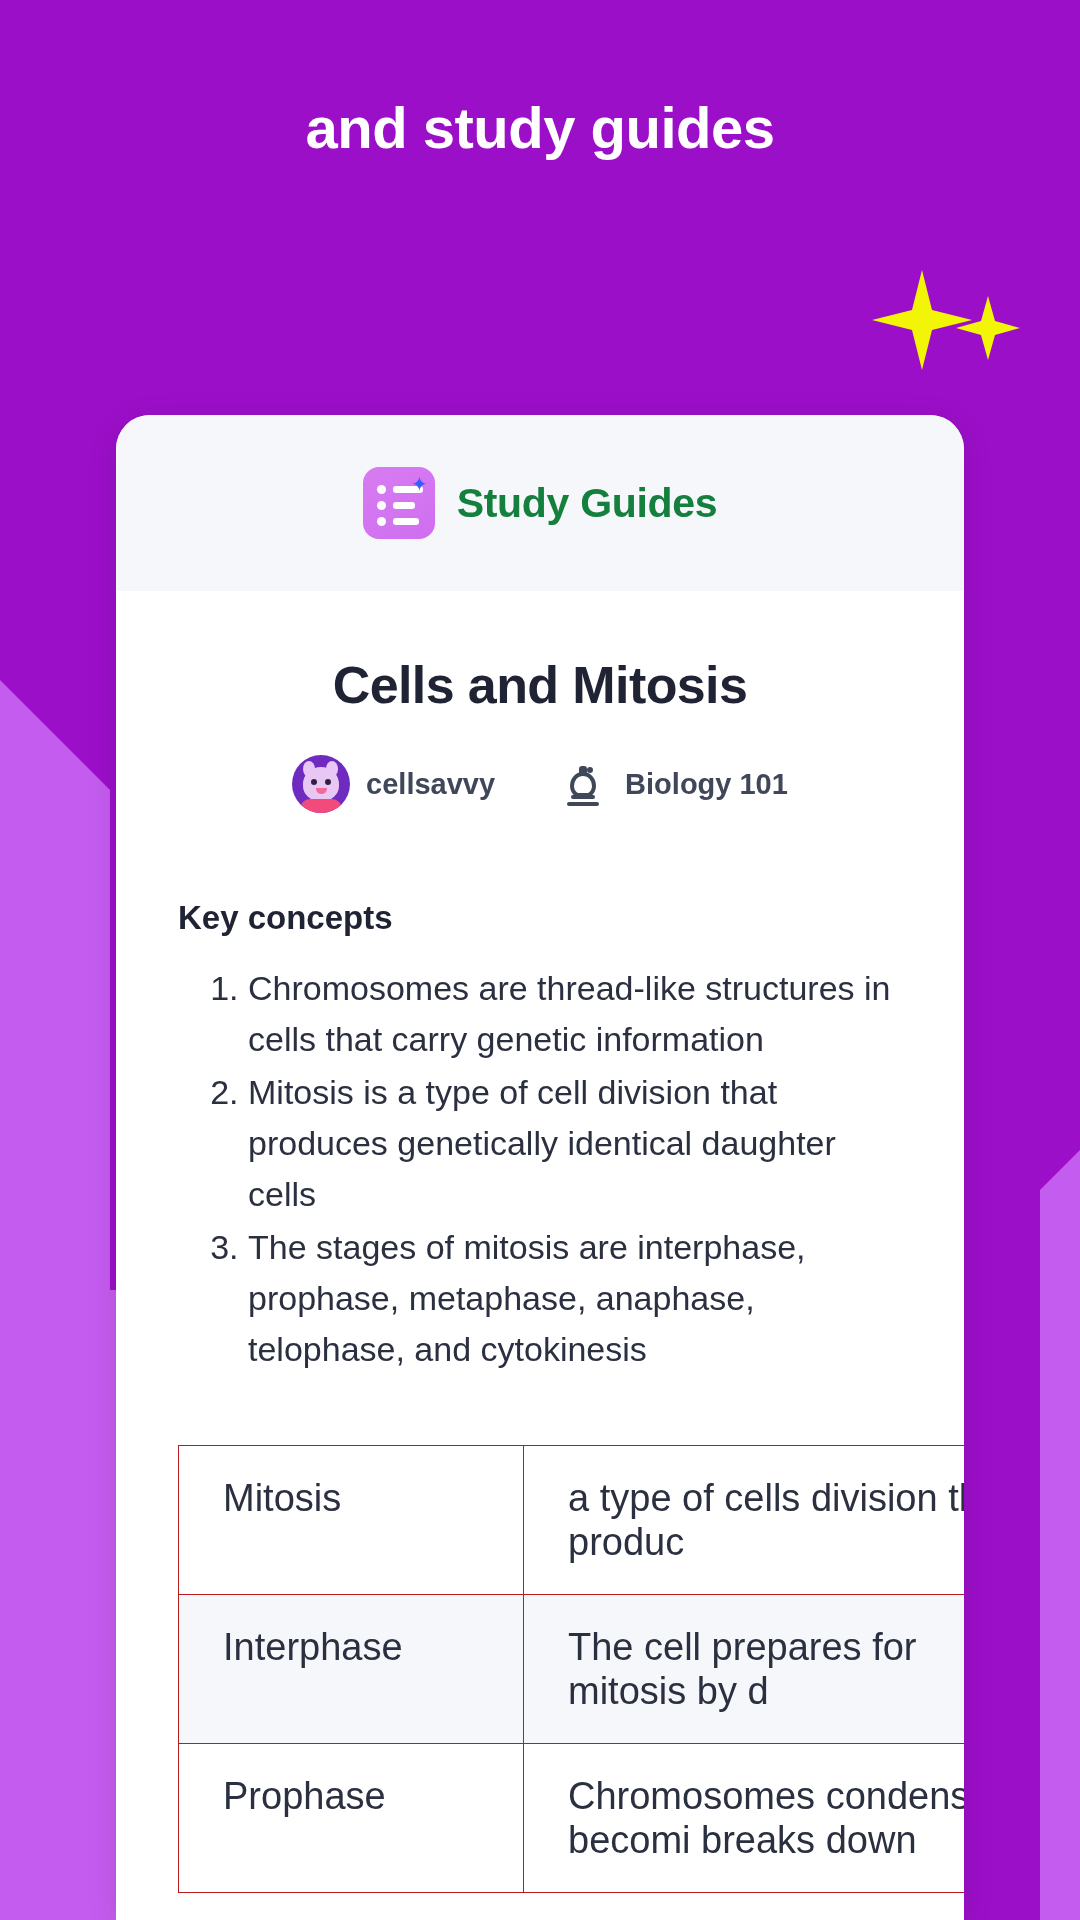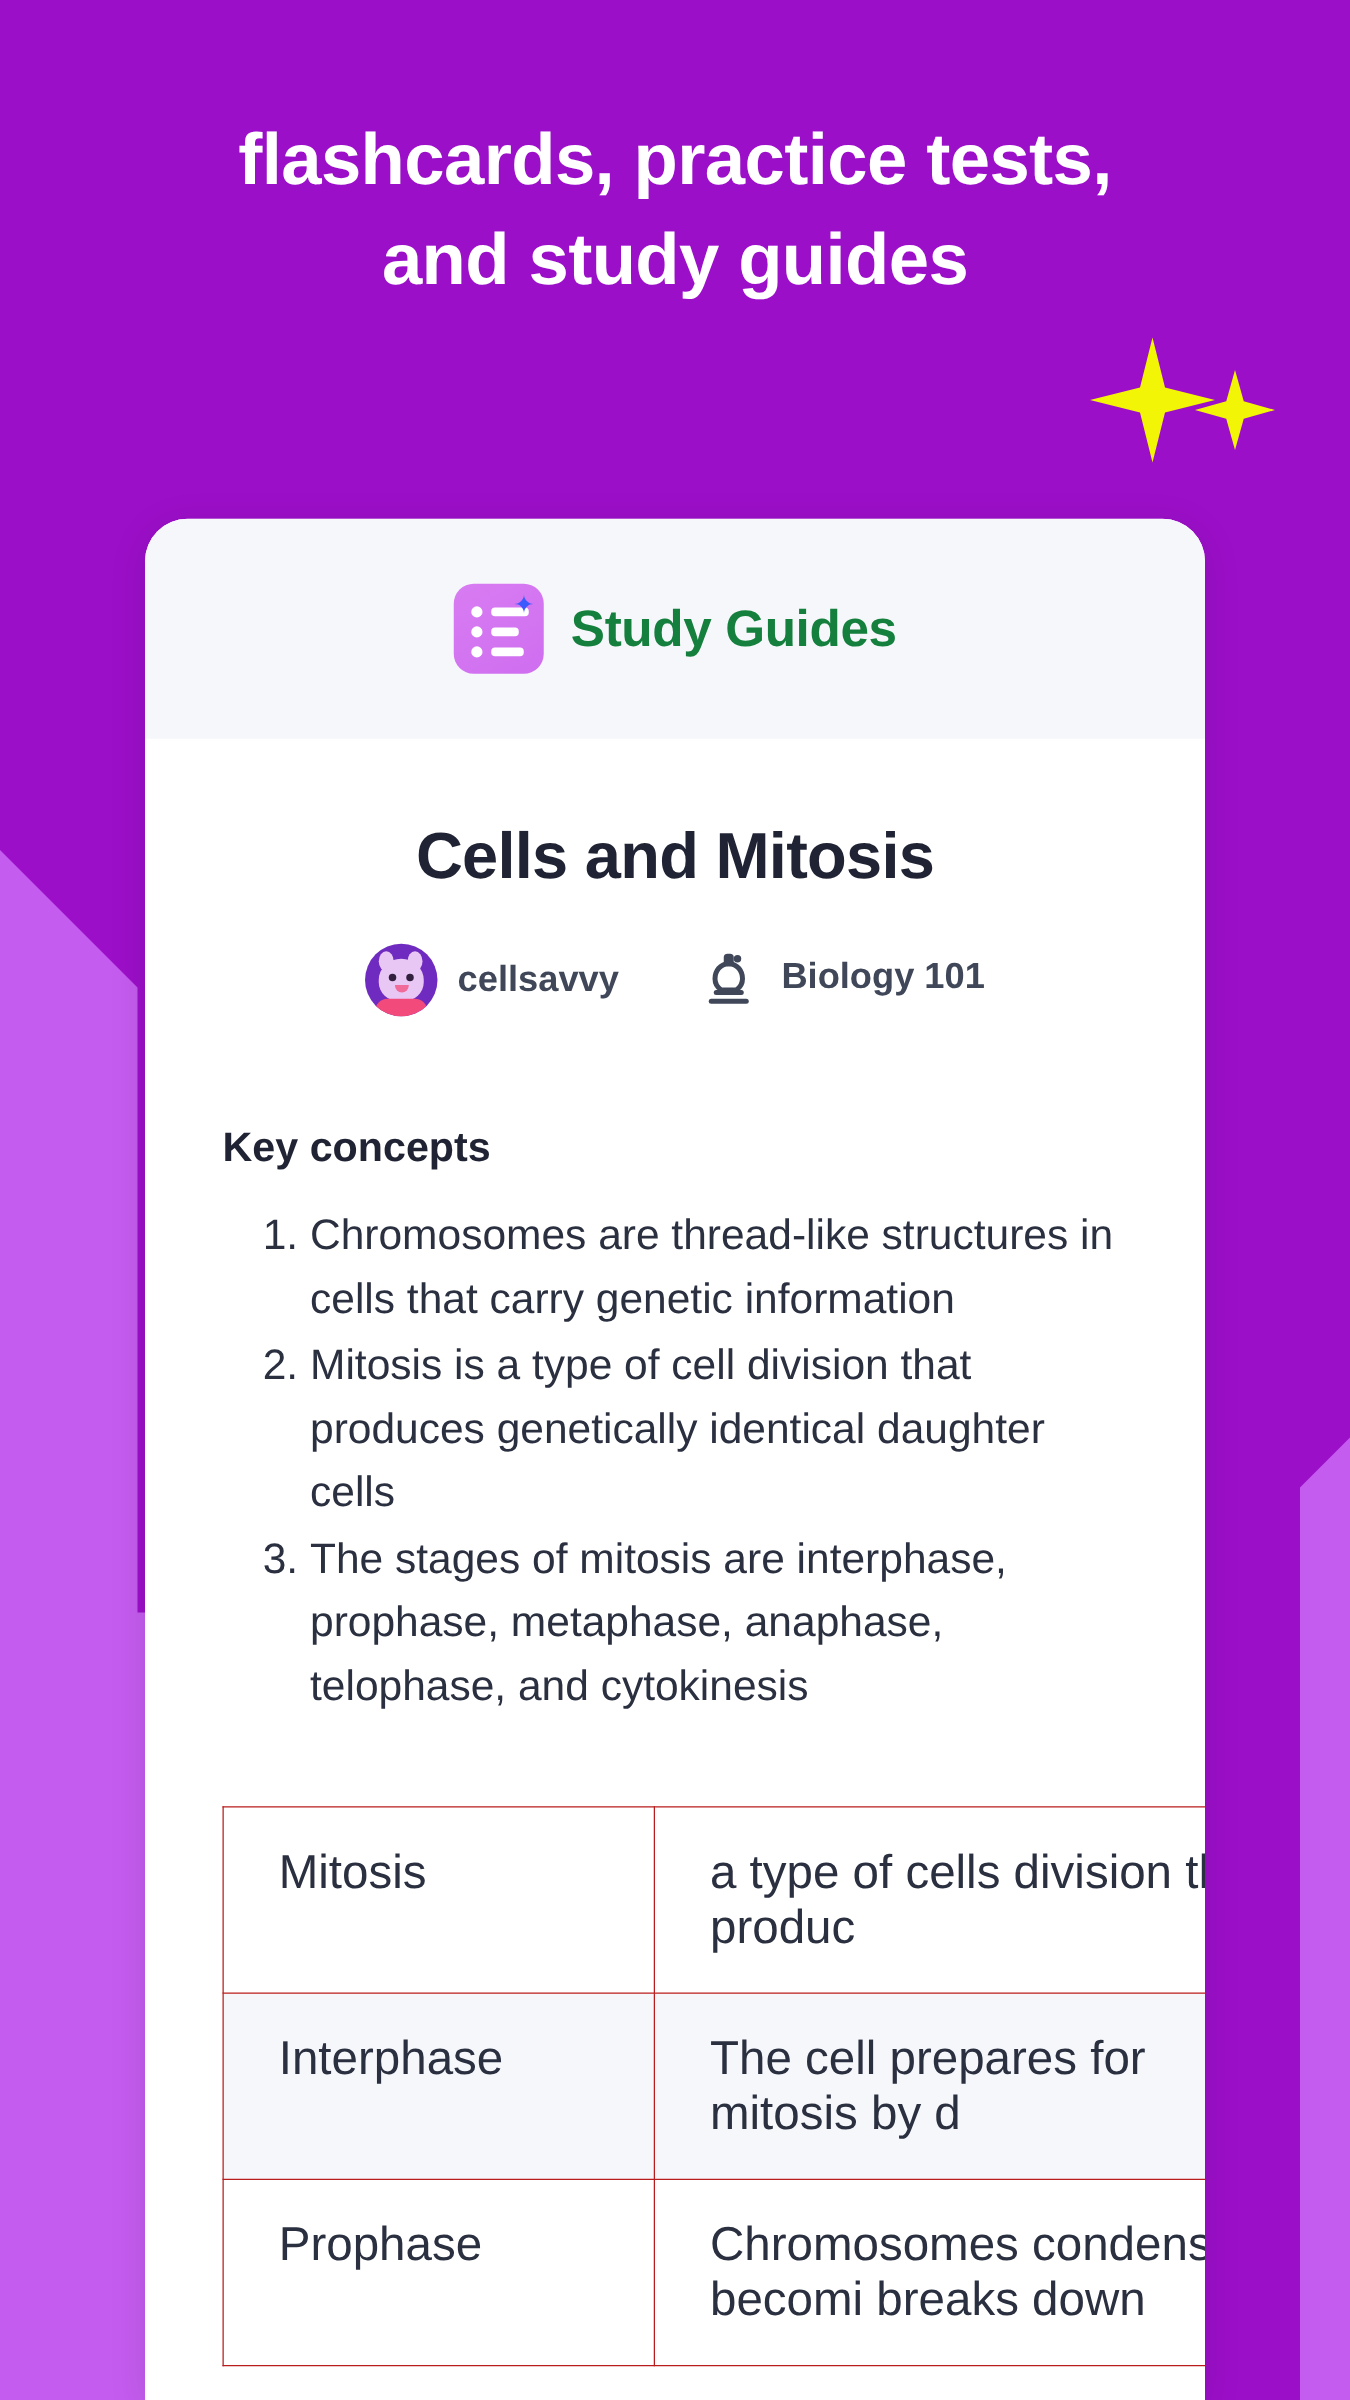--- a/index.html
+++ b/index.html
@@ -131,21 +131,21 @@
   #doc-title {
     text-align: center;
     font-size: 52px;
     font-weight: bold;
     color: #1f2333;
     margin-top: 64px;
     letter-spacing: -0.6px;
   }
   #meta-row {
     display: flex;
-    align-items: flex-start;
+    align-items: center;
     justify-content: center;
     gap: 62px;
     margin-top: 40px;
   }
   .meta-item {
     display: flex;
     align-items: center;
     gap: 16px;
   }
   .meta-text {
@@ -258,21 +258,20 @@
   }
 </style>
 </head>
 <body>
 
 <div id="bg-base"></div>
 <div id="bg-light"></div>
 <div id="bg-dark-body"></div>
 
 <div id="headline">
-  <span class="line">flashcards, practice tests,</span>
   <span class="line">and study guides</span>
 </div>
 
 <div id="sparkles">
   <svg width="160" height="110" viewBox="0 0 160 110">
     <path d="M52 0 L62 40 L102 50 L62 60 L52 100 L42 60 L2 50 L42 40 Z" fill="#f2f505"></path>
     <path d="M118 26 L125 51 L150 58 L125 65 L118 90 L111 65 L86 58 L111 51 Z" fill="#f2f505"></path>
   </svg>
 </div>
 

